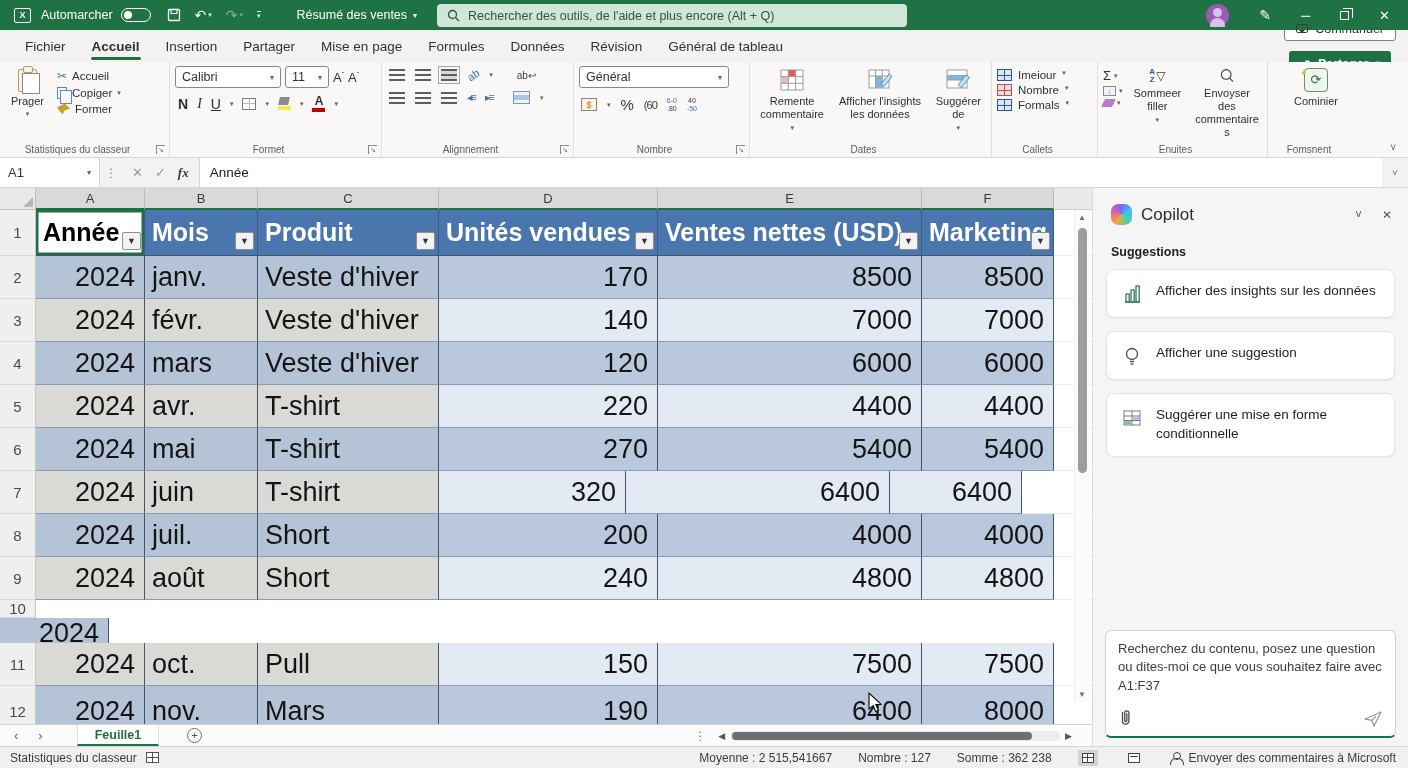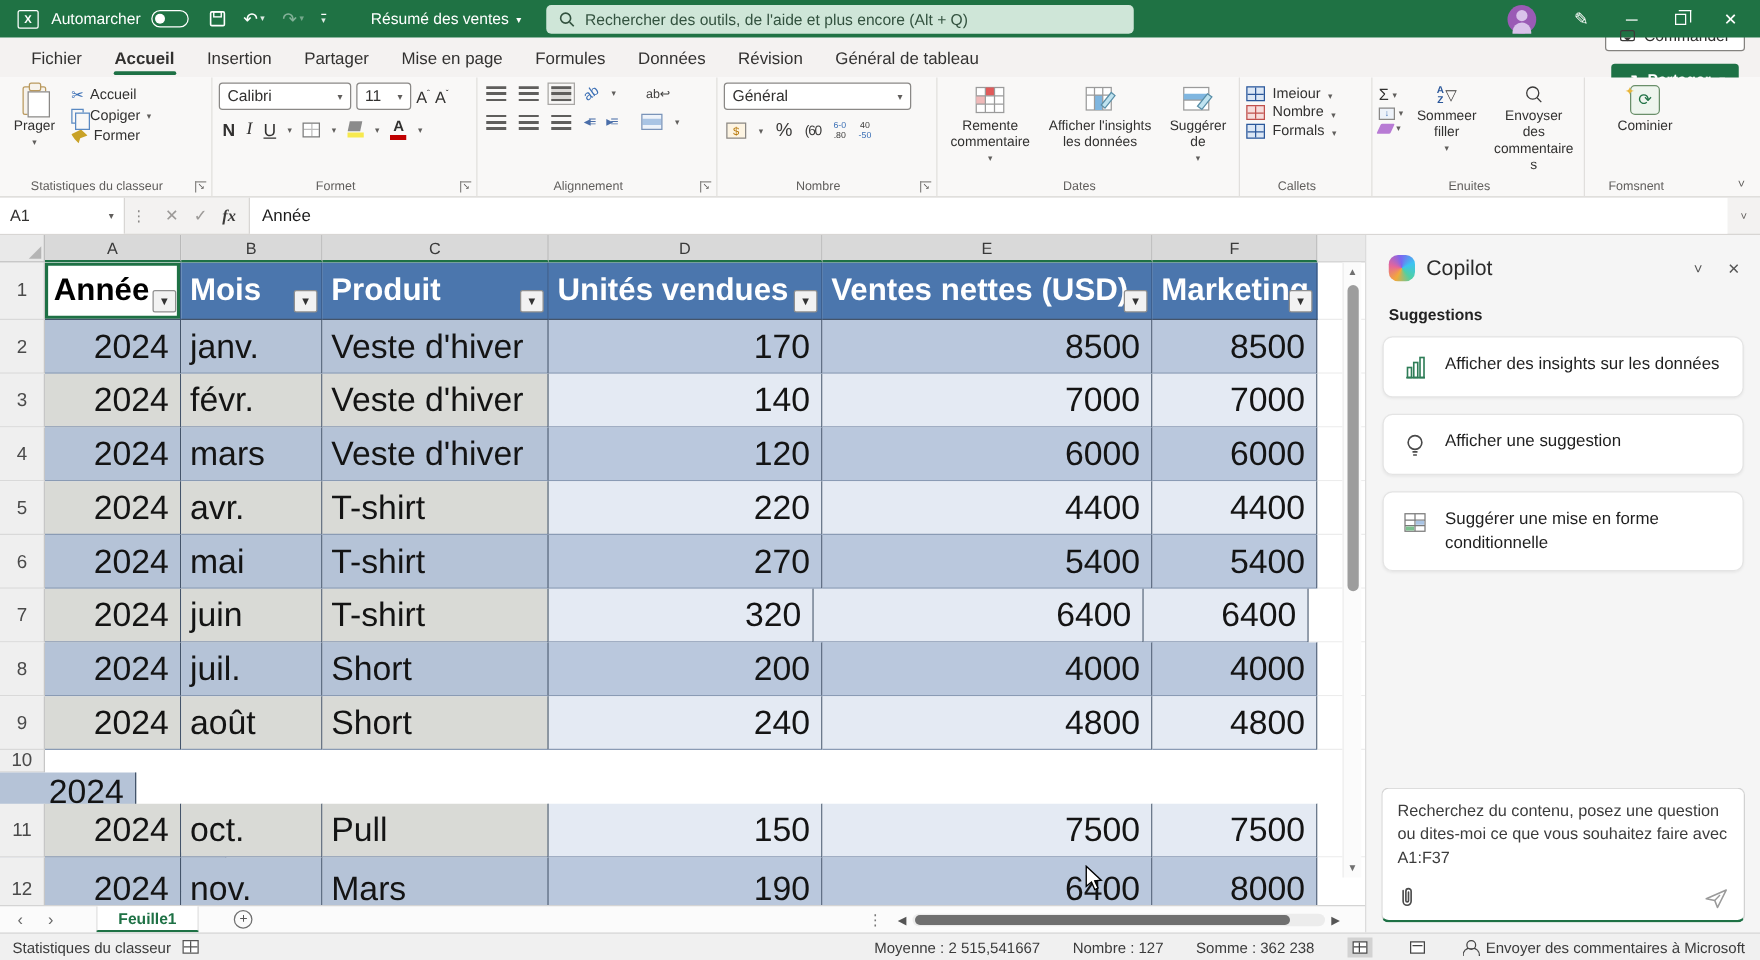--- a/index.html
+++ b/index.html
@@ -99,21 +99,21 @@
   .pct { font-size:15px; color:#3b3a39; }
   .paren60 { font-size:11px; color:#3b3a39; letter-spacing:-1px; }
   .decic { display:inline-flex; flex-direction:column; font-size:7px; line-height:1.05; color:#3b3a39; text-align:center; }
   .decic .b { color:#3b6fb5; }
 
   .bigv { display:flex; flex-direction:column; align-items:center; justify-content:flex-start; gap:3px; padding:2px 5px;
           font-size:11px; line-height:1.18; text-align:center; color:#323130; max-width:100px; }
   .tblic { flex:none; }
 
   .cellrows { display:flex; flex-direction:column; gap:3px; padding-top:3px; }
-  .cellrow { display:flex; align-items:flex-end; gap:6px; font-size:11.5px; white-space:nowrap; }
+  .cellrow { display:flex; align-items:flex-start; gap:6px; font-size:11.5px; white-space:nowrap; }
   .mini-grid { width:15px; height:12px; border:1px solid #2b579a; background:
       linear-gradient(#2b579a 0 0) center/100% 1px no-repeat,
       linear-gradient(#2b579a 0 0) center/1px 100% no-repeat, #dce7f5; }
   .mini-grid.red { border-color:#c0504d; background:
       linear-gradient(#c0504d 0 0) center/100% 1px no-repeat,
       linear-gradient(#c0504d 0 0) center/1px 100% no-repeat, #f6dddc; }
   .cellrow .dd { font-size:7px; color:#605e5c; }
 
   .sigcol { display:flex; flex-direction:column; gap:3px; padding-top:2px; margin-right:2px; }
   .sigrow { display:flex; align-items:center; gap:3px; font-size:12px; }
@@ -606,21 +606,21 @@
         <div class="cell dark c-def num" style="width: 219px;">270</div>
         <div class="cell dark c-def num" style="width: 264px;">5400</div>
         <div class="cell dark c-def num" style="width: 132px;">5400</div>
         <div class="rowfiller"></div>
       </div>
       <div class="grow" style="height: 43px;">
         <div class="rownum">7</div>
         <div class="cell light c-abc num" style="width: 109px;">2024</div>
         <div class="cell light c-abc txt" style="width: 113px;">juin</div>
         <div class="cell light c-abc txt" style="width: 181px;">T-shirt</div>
-        <div class="cell light c-def num" style="width: 212px;">320</div>
+        <div class="cell light c-def num" style="width: 187px;">320</div>
         <div class="cell light c-def num" style="width: 264px;">6400</div>
         <div class="cell light c-def num" style="width: 132px;">6400</div>
         <div class="rowfiller"></div>
       </div>
       <div class="grow" style="height: 43px;">
         <div class="rownum">8</div>
         <div class="cell dark c-abc num" style="width: 109px;">2024</div>
         <div class="cell dark c-abc txt" style="width: 113px;">juil.</div>
         <div class="cell dark c-abc txt" style="width: 181px;">Short</div>
         <div class="cell dark c-def num" style="width: 219px;">200</div>

